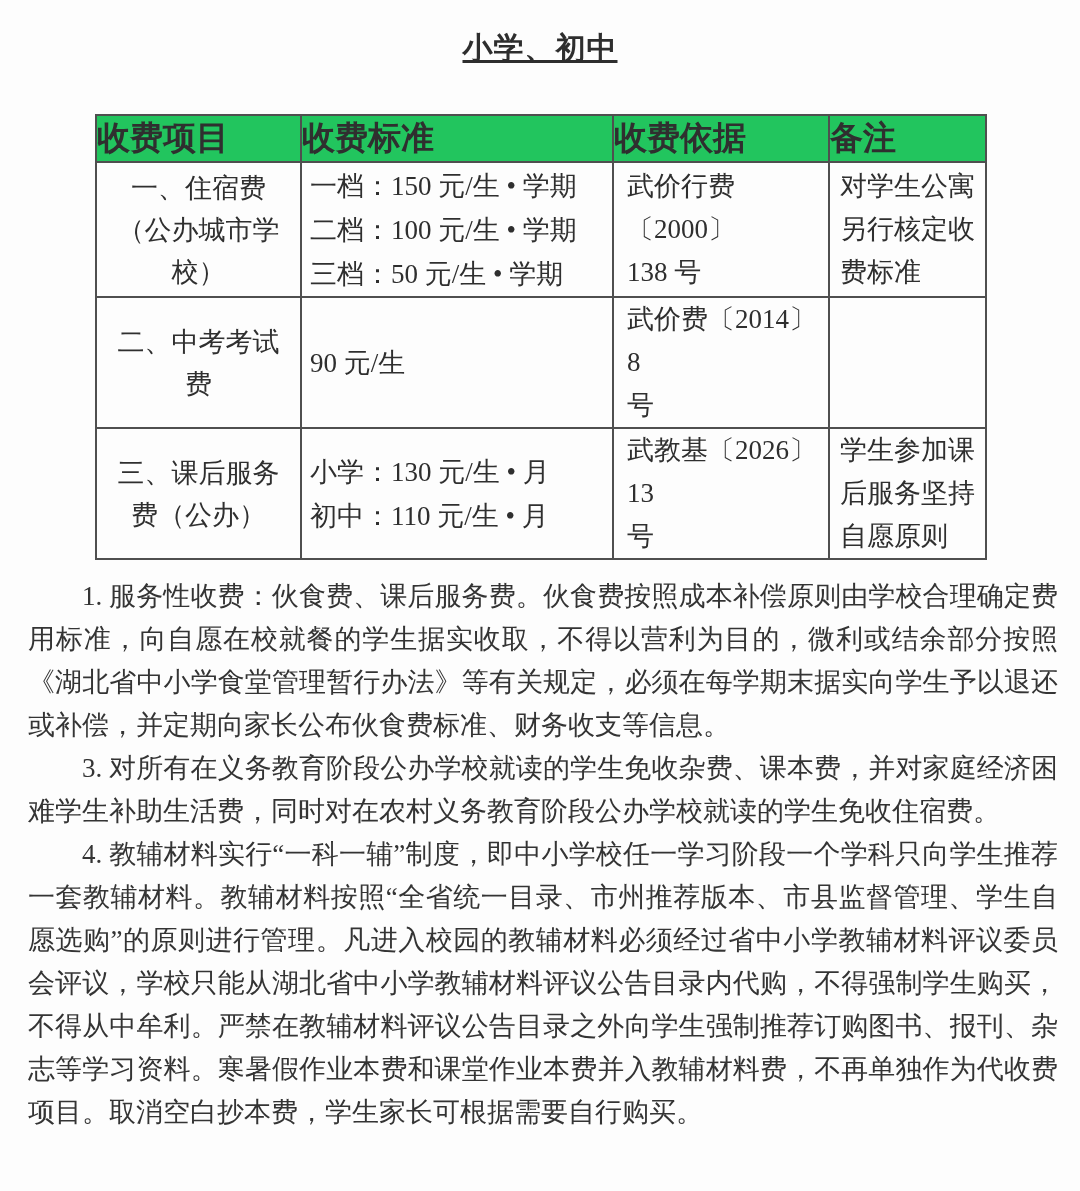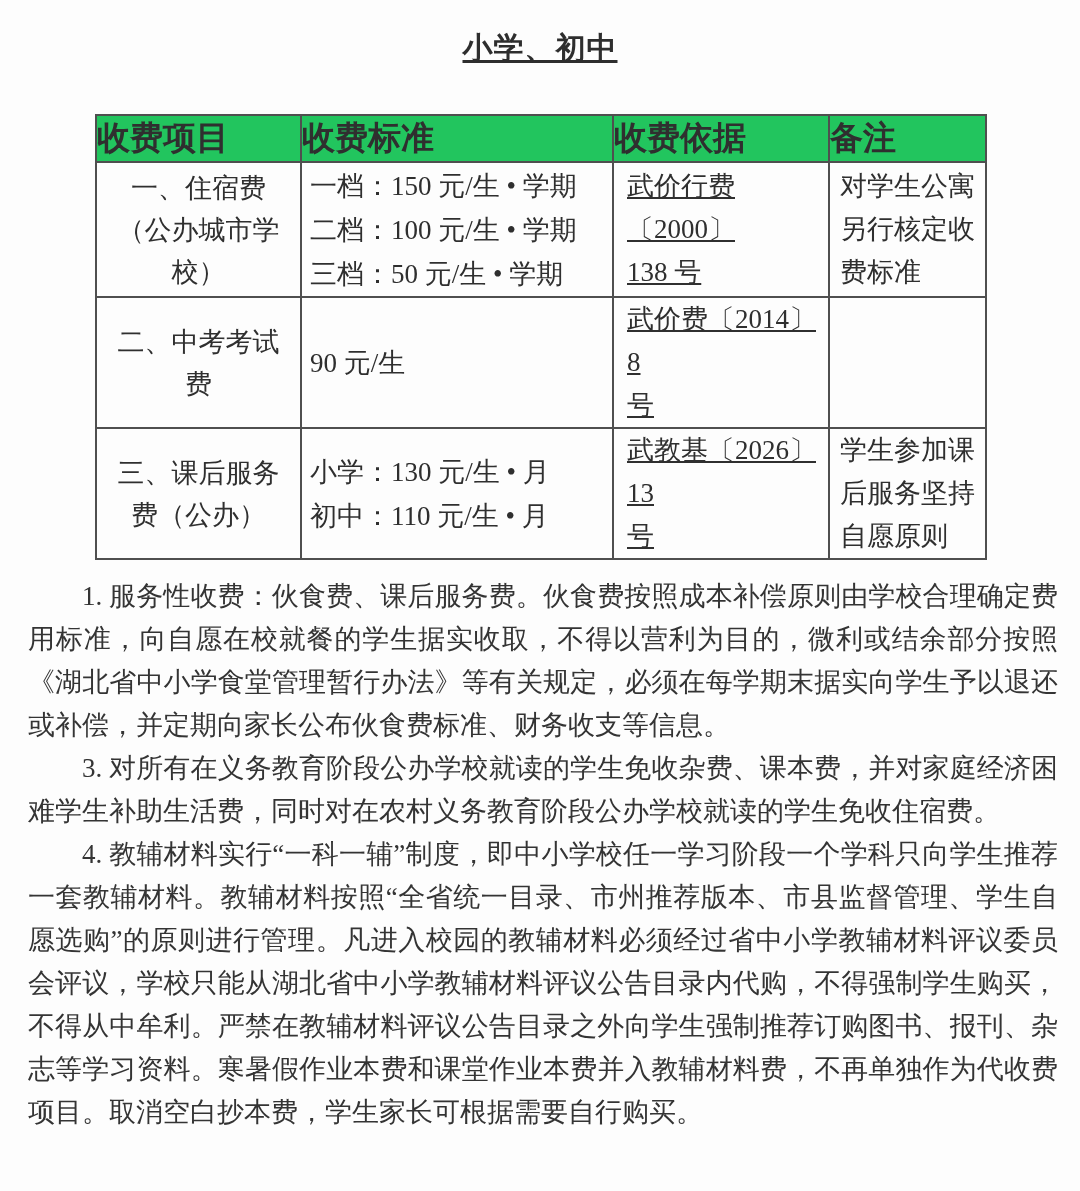--- a/index.html
+++ b/index.html
@@ -58,21 +58,20 @@
   }
   td.c-std {
     padding-left: 8px;
     padding-right: 4px;
     line-height: 44px;
   }
   td.c-basis {
     padding-left: 13px;
     padding-right: 4px;
     line-height: 43px;
-    text-decoration: underline;
   }
   td.c-remark {
     padding: 0 10px;
     line-height: 43px;
   }
 
   .notes {
     margin: 15px 22px 0 28px;
     width: 1030px;
     font-size: 27px;

